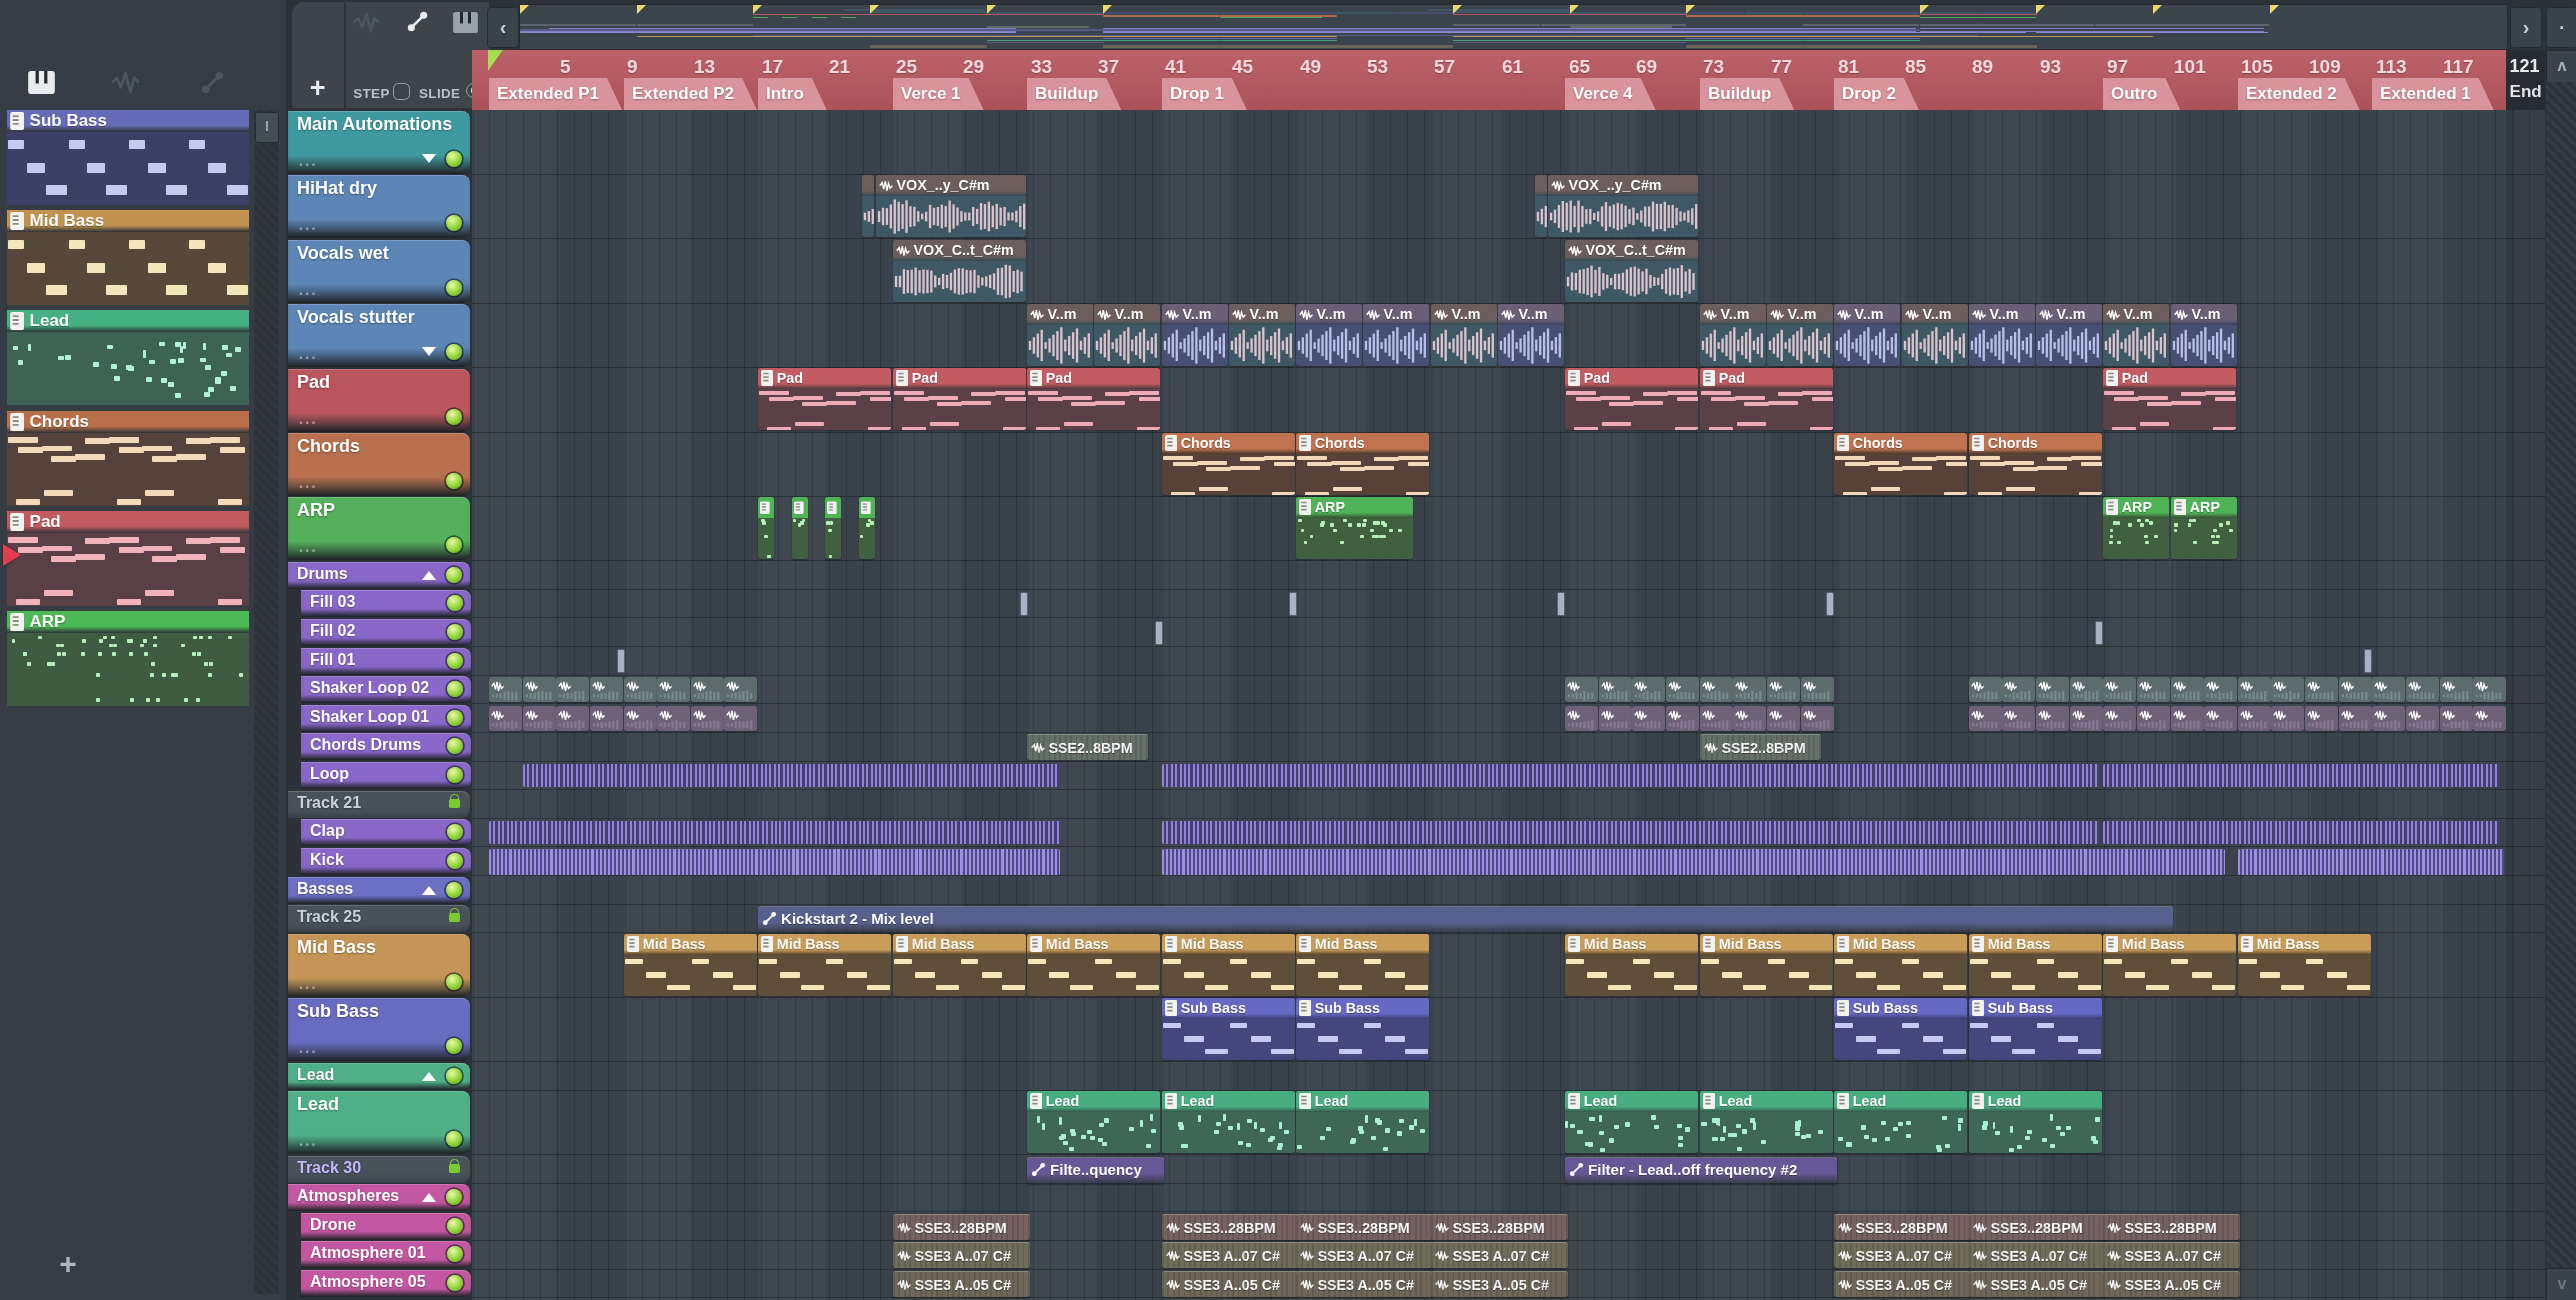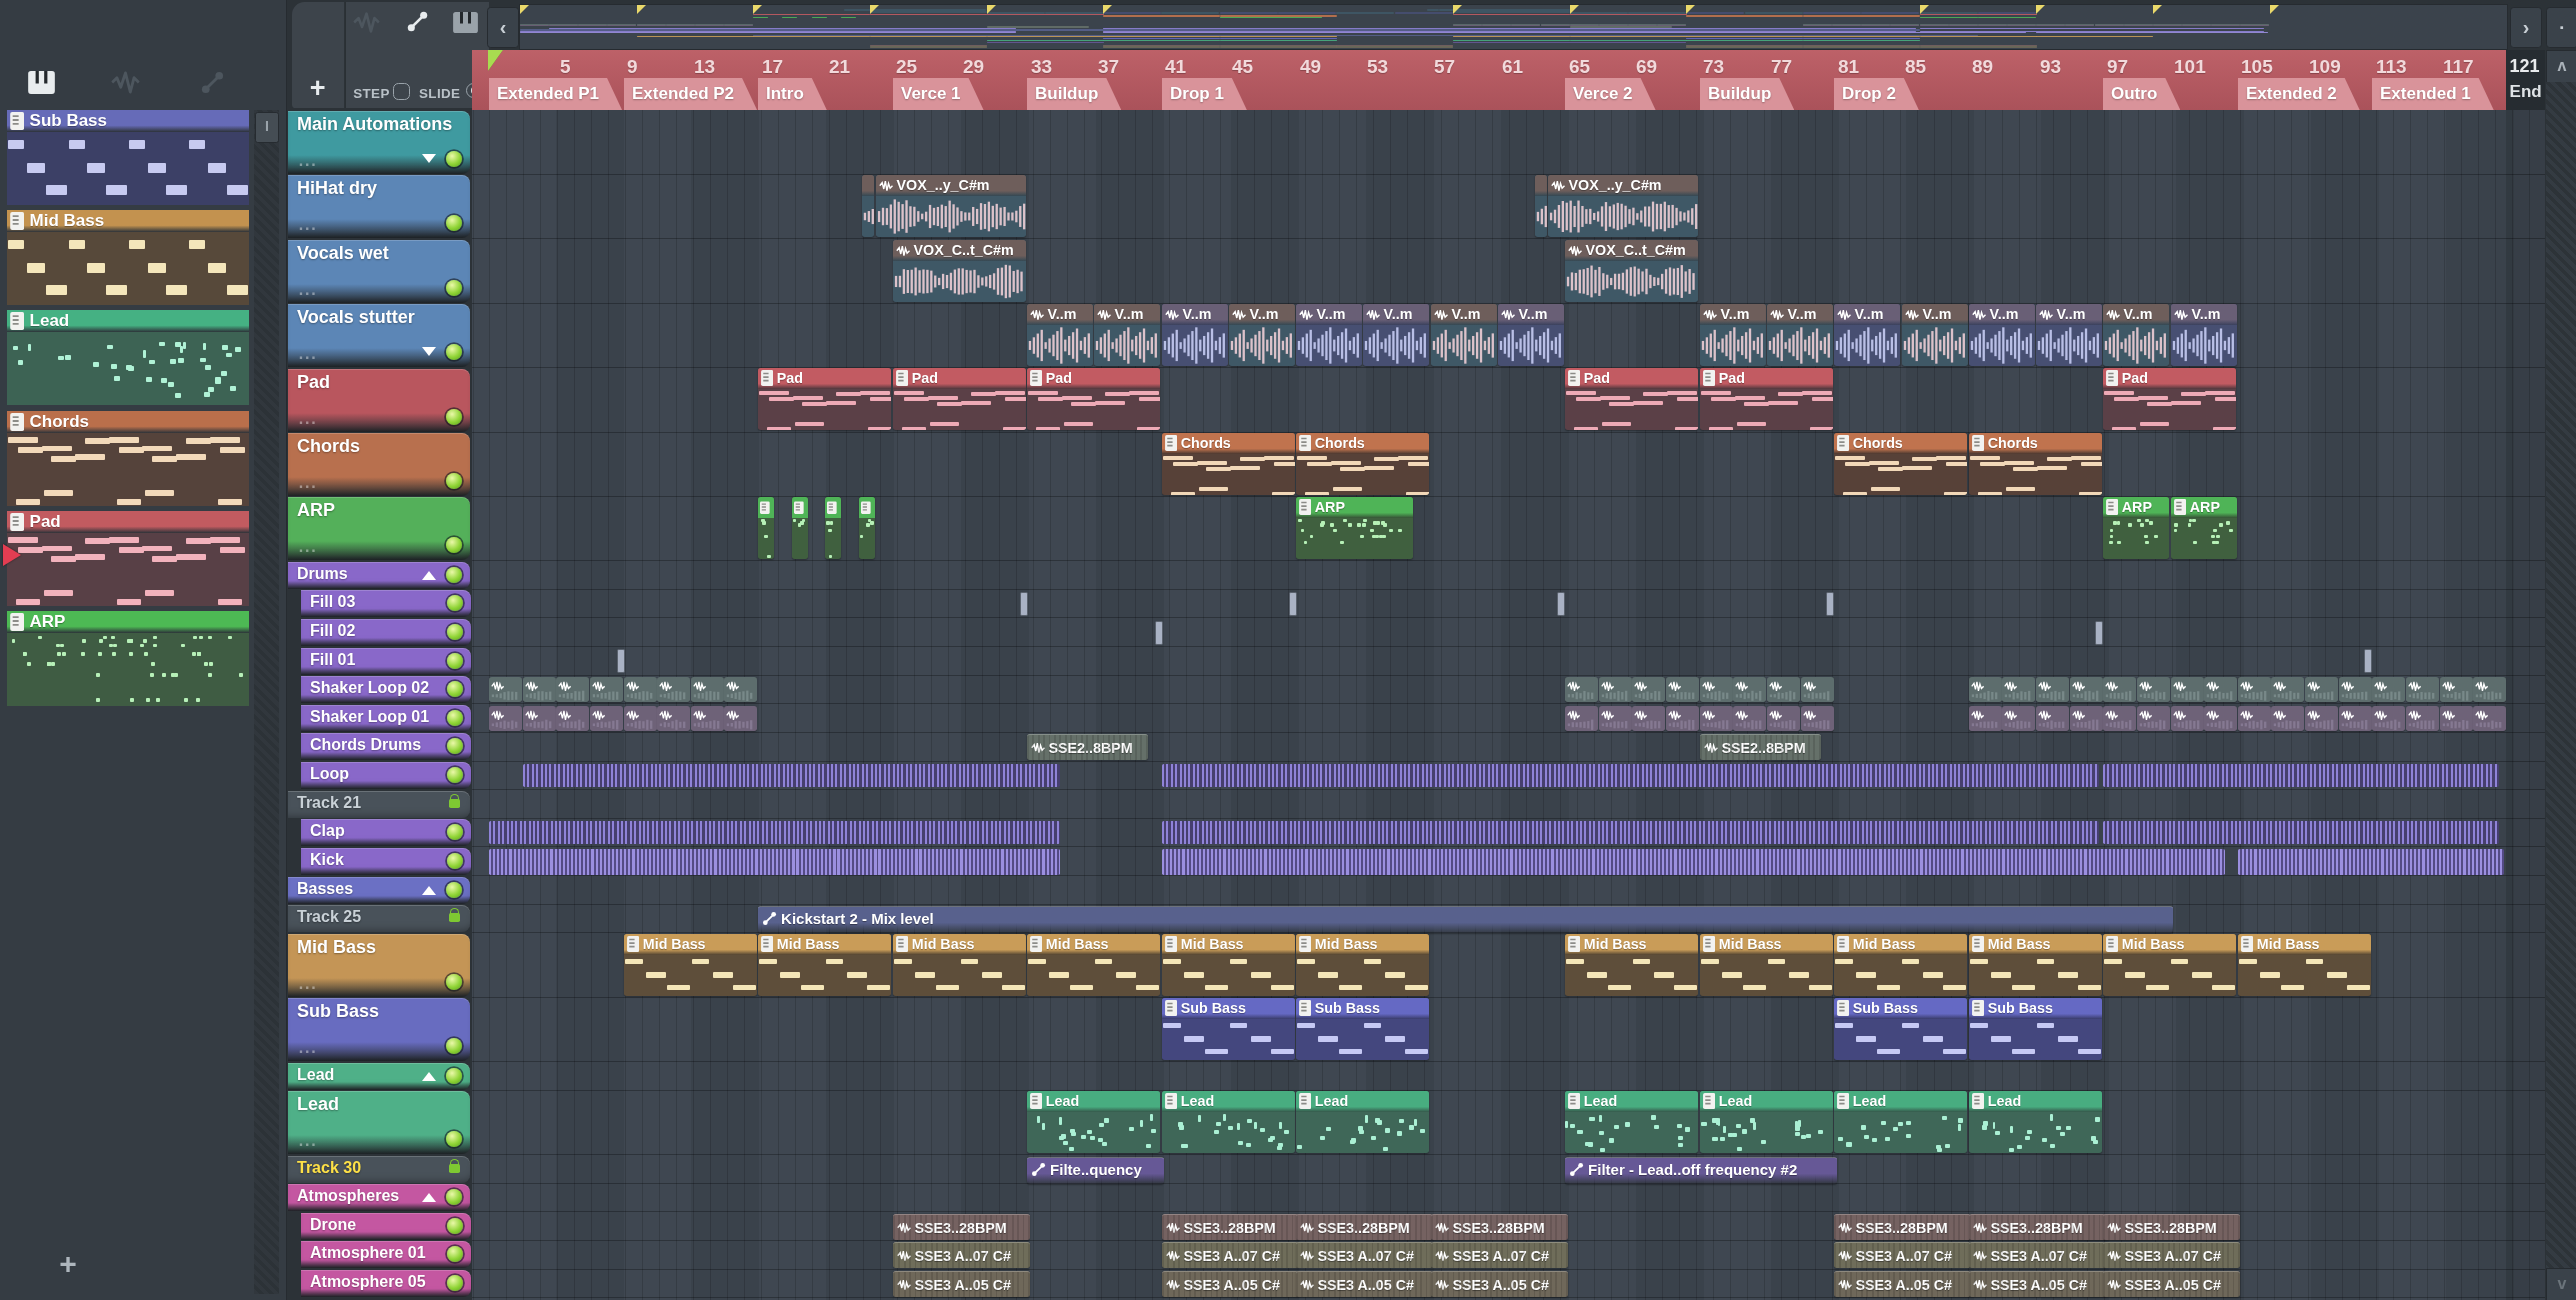--- a/index.html
+++ b/index.html
@@ -564,21 +564,21 @@
       <span class="tl-num" style="left:1769px">105</span>
       <span class="tl-num" style="left:1837px">109</span>
       <span class="tl-num" style="left:1904px">113</span>
       <span class="tl-num" style="left:1971px">117</span>
       <div class="tab" style="left:17px">Extended P1</div>
       <div class="tab" style="left:152px">Extended P2</div>
       <div class="tab" style="left:286px">Intro</div>
       <div class="tab" style="left:421px">Verce 1</div>
       <div class="tab" style="left:555px">Buildup</div>
       <div class="tab" style="left:690px">Drop 1</div>
-      <div class="tab" style="left:1093px">Verce 2</div>
+      <div class="tab" style="left:1093px">Verce 4</div>
       <div class="tab" style="left:1228px">Buildup</div>
       <div class="tab" style="left:1362px">Drop 2</div>
       <div class="tab" style="left:1631px">Outro</div>
       <div class="tab" style="left:1766px">Extended 2</div>
       <div class="tab" style="left:1900px">Extended 1</div>
     </div>
   <div id="endcol">
     <span class="n">121</span>
     <span class="e">End</span>
   </div>
@@ -3386,21 +3386,21 @@
         <span class="nm" style="">Lead</span>
         <span class="arr up"></span>
         <span class="led"></span>
       </div>
       <div class="card L" style="top:1091px;height:63px;background:linear-gradient(#4fb088,#4fb088 70%,rgba(0,0,0,.12));left:288px;width:182px">
         <span class="nm" style="">Lead</span>
         <span class="dots">...</span>
         <span class="led"></span>
       </div>
       <div class="card S locked" style="top:1156px;height:27px;;left:288px;width:182px">
-        <span class="nm" style="color:#fde047;">Track 30</span>
+        <span class="nm" style="color:#c4b5fd;">Track 30</span>
         <span class="lk"></span>
       </div>
       <div class="card S" style="top:1184px;height:27px;background:linear-gradient(#c457a1,#c457a1 70%,rgba(0,0,0,.12));left:288px;width:182px">
         <span class="nm" style="">Atmospheres</span>
         <span class="arr up"></span>
         <span class="led"></span>
       </div>
       <div class="card S" style="top:1213px;height:27px;background:linear-gradient(#c457a1,#c457a1 70%,rgba(0,0,0,.12));left:301px;width:170px">
         <span class="nm" style="">Drone</span>
         <span class="led"></span>

